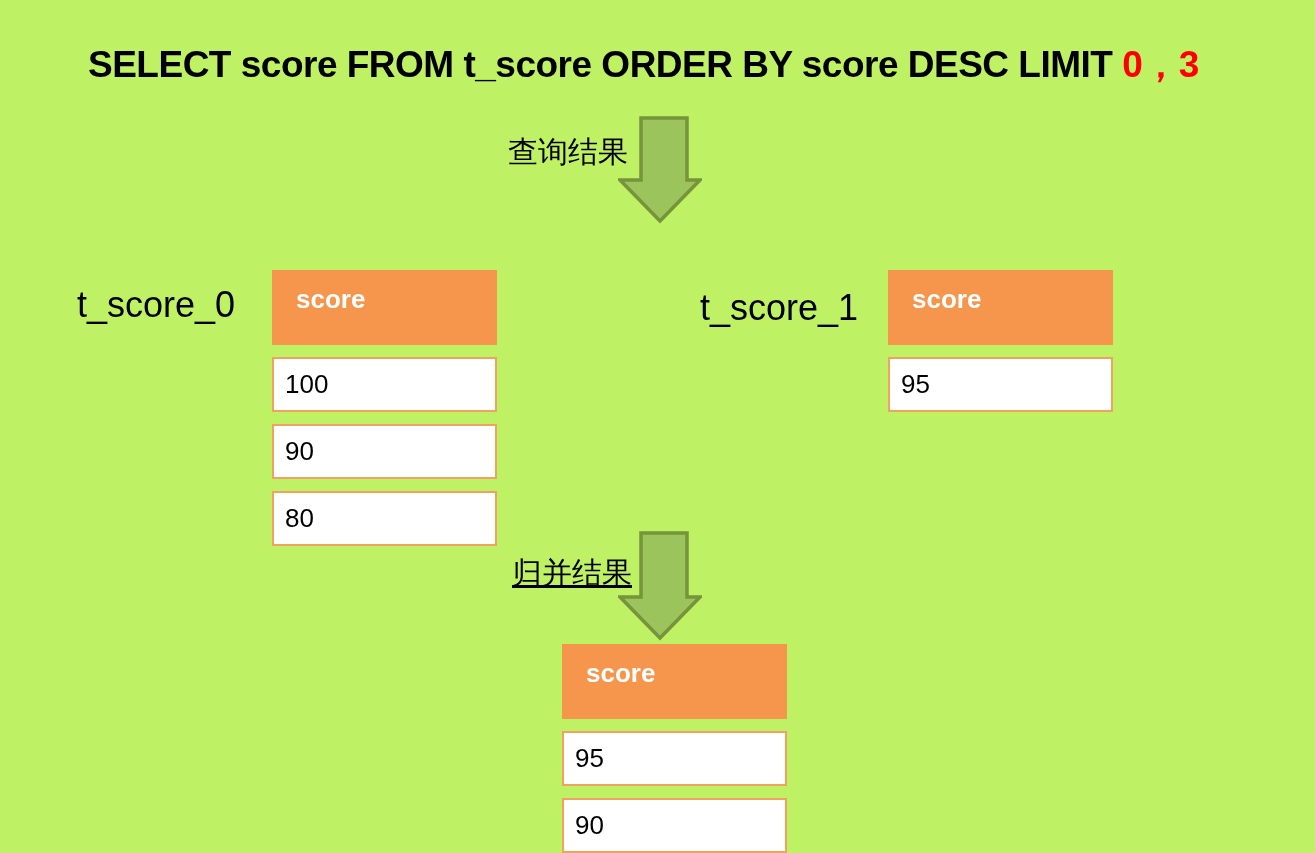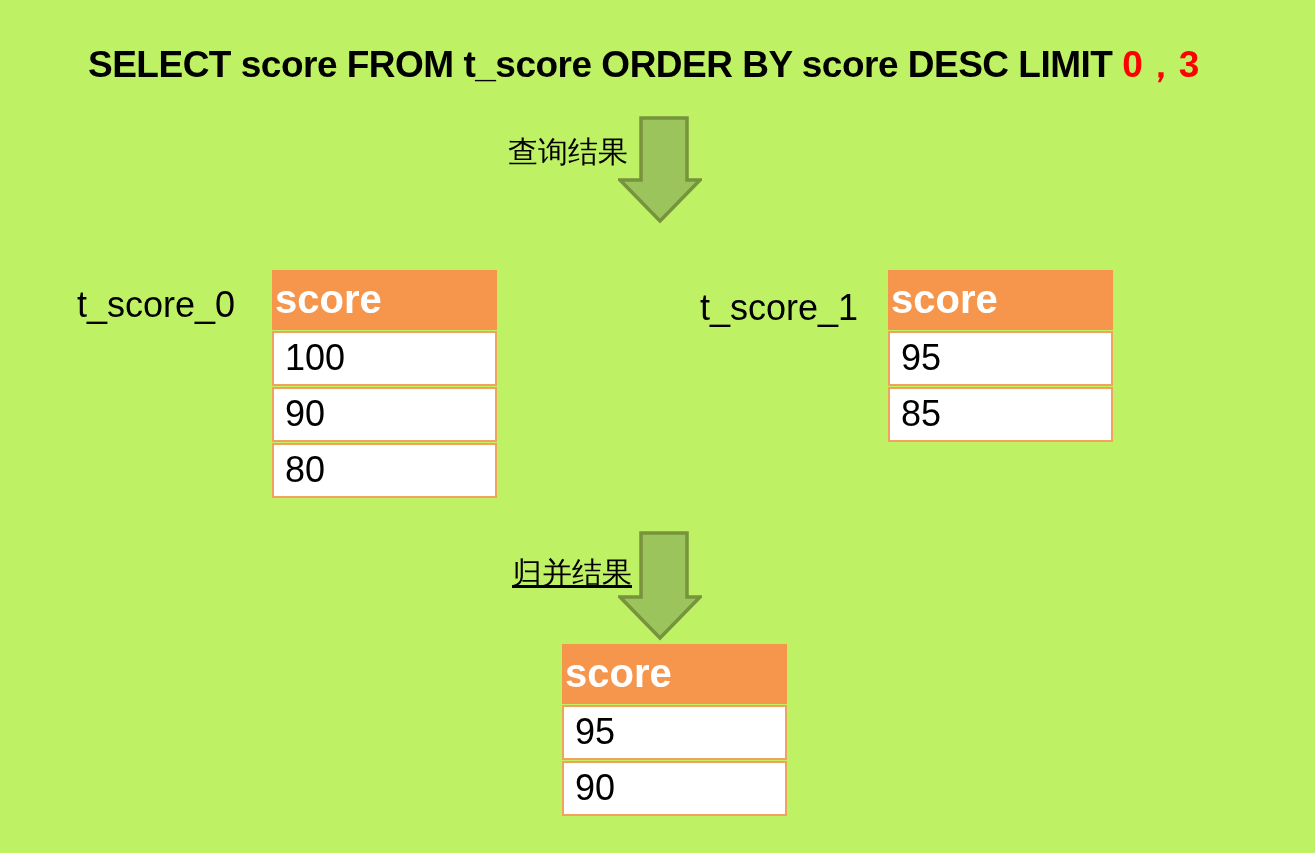--- a/index.html
+++ b/index.html
@@ -63,35 +63,35 @@
   }
   #name-left  { left: 77px;  top: 284px; }
   #name-right { left: 700px; top: 287px; }
 
   
   .tbl { position: absolute; width: 225px; }
   #tbl-left   { left: 272px; top: 270px; }
   #tbl-right  { left: 888px; top: 270px; }
   #tbl-merged { left: 562px; top: 644px; }
   .tbl-header {
-    height: 60px;
+    height: 75px;
     line-height: 58px;
     background: var(--header-orange);
     color: #ffffff;
     font-weight: bold;
-    font-size: 40px;
-    padding-left: 3px;
+    font-size: 26px;
+    padding-left: 24px;
   }
   .tbl-row {
     height: 55px;
     line-height: 50px;
-    margin-top: 1px;
+    margin-top: 12px;
     border: 2px solid var(--border-orange);
     background: #ffffff;
-    font-size: 36px;
+    font-size: 26px;
     color: #000;
     padding-left: 11px;
   }
 </style>
 </head>
 <body>
 
 <div class="canvas">
 
   <div class="sql-title"><span>SELECT score FROM t_score ORDER BY score DESC LIMIT </span><span class="red">0，3</span></div>
@@ -106,21 +106,20 @@
     <div class="tbl-header">score</div>
     <div class="tbl-row">100</div>
     <div class="tbl-row">90</div>
     <div class="tbl-row">80</div>
   </div>
 
   <div class="tbl-name" id="name-right">t_score_1</div>
   <div class="tbl" id="tbl-right">
     <div class="tbl-header">score</div>
     <div class="tbl-row">95</div>
-    <div class="tbl-row">85</div>
   </div>
 
   <div class="flow-label" id="merge-label">归并结果</div>
   <svg class="arrow-svg" id="arrow-merge" width="84" height="112" viewBox="0 0 84 112">
     <polygon class="arrow-shape" points="23,3 69,3 69,67 82,67 42,108 2,67 23,67"></polygon>
   </svg>
 
   <div class="tbl" id="tbl-merged">
     <div class="tbl-header">score</div>
     <div class="tbl-row">95</div>

